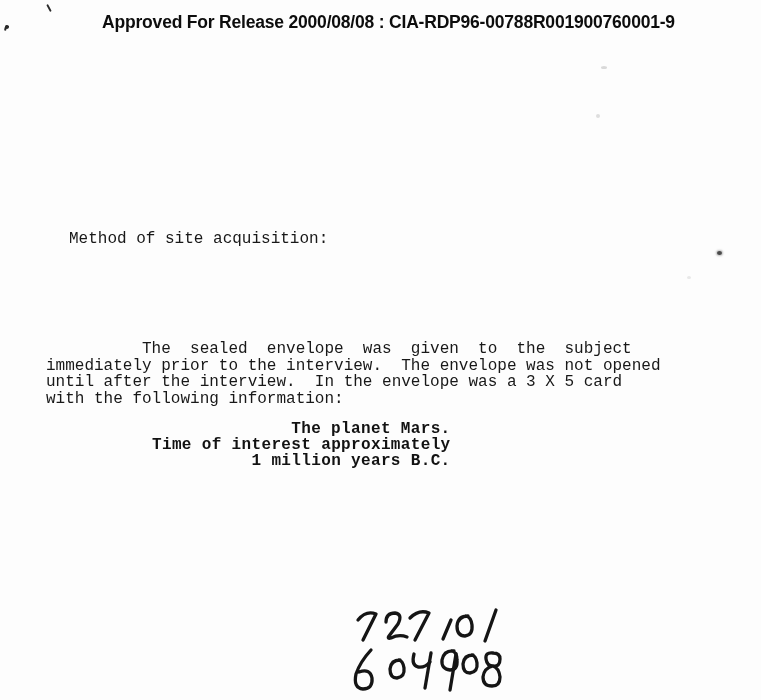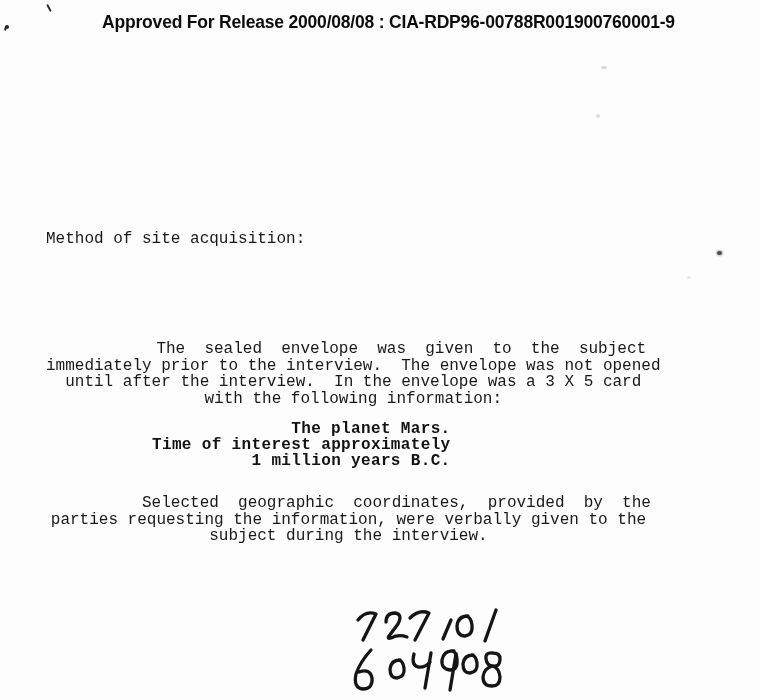--- a/index.html
+++ b/index.html
@@ -28,28 +28,28 @@
     letter-spacing: -0.2px;
     color: #0d0d0d;
     white-space: pre;
   }
   .typed {
     position: absolute;
     white-space: pre;
     font-size: 16px;
     line-height: 16.6px;
     color: #181818;
+    margin-left: 23px;
   }
   .typed-block {
     position: absolute;
     white-space: pre;
     font-size: 16px;
     line-height: 16.6px;
     color: #181818;
-    text-align: center;
   }
   .card-block {
     position: absolute;
     white-space: pre;
     font-size: 16px;
     line-height: 16.2px;
     font-weight: bold;
     letter-spacing: 0.35px;
     color: #121212;
     text-align: right;
@@ -118,23 +118,20 @@
 
   <div class="typed-block" style="left:46px; top:341px;">          The  sealed  envelope  was  given  to  the  subject
 immediately prior to the interview.  The envelope was not opened
 until after the interview.  In the envelope was a 3 X 5 card
 with the following information:</div>
 
   <div class="card-block" style="left:152px; top:421px;">The planet Mars.
 Time of interest approximately
 1 million years B.C.</div>
 
-  <div class="typed-block" style="left:46px; top:495px;">          Selected  geographic  coordinates,  provided  by  the
-parties requesting the information, were verbally given to the
-subject during the interview.</div>
 
   <svg class="handwriting-svg" viewBox="0 0 180 100" role="img" aria-label="727 101">
 
     <g>
       <path d="M18,22 Q26,12 36,16 L23,42"></path>
       <path d="M46,24 Q46,15 55,15 Q63,16 58,26 L49,38 Q47,41 51,40 Q59,36 67,39"></path>
       <path d="M70,20 Q79,11 89,15 L75,42"></path>
       <path d="M111,22 L103,41"></path>
       <path d="M128,18 Q118,18 117,28 Q117,38 125,38 Q133,37 132,27 Q131,19 126,18"></path>
       <path d="M156,12 L145,43"></path>

